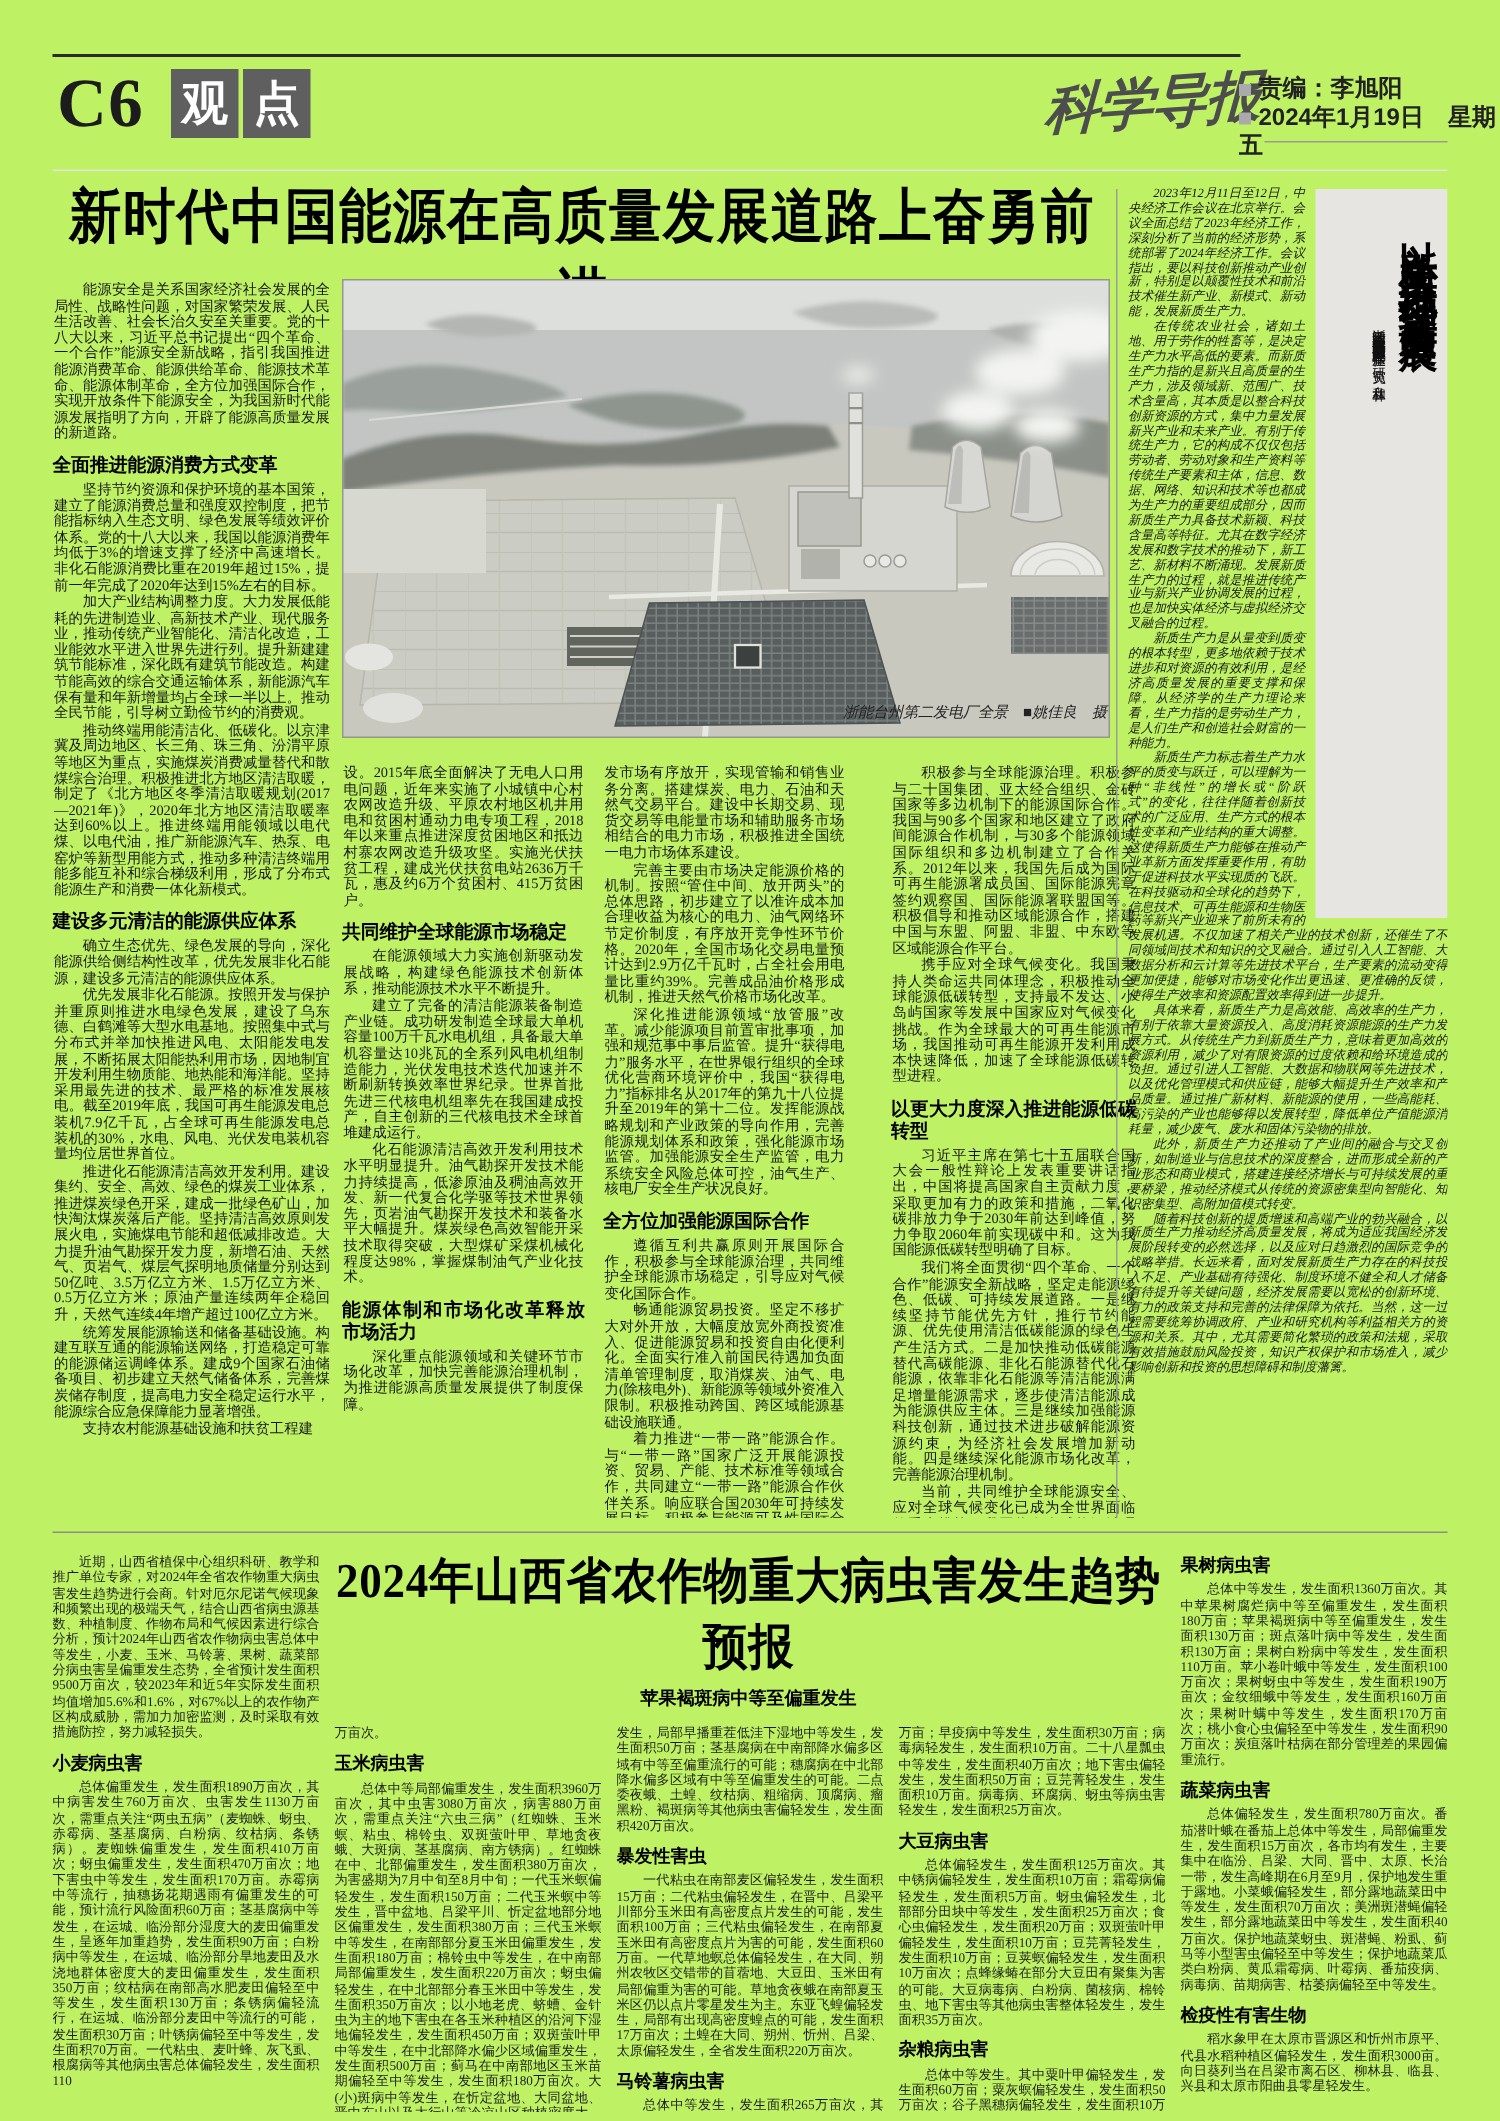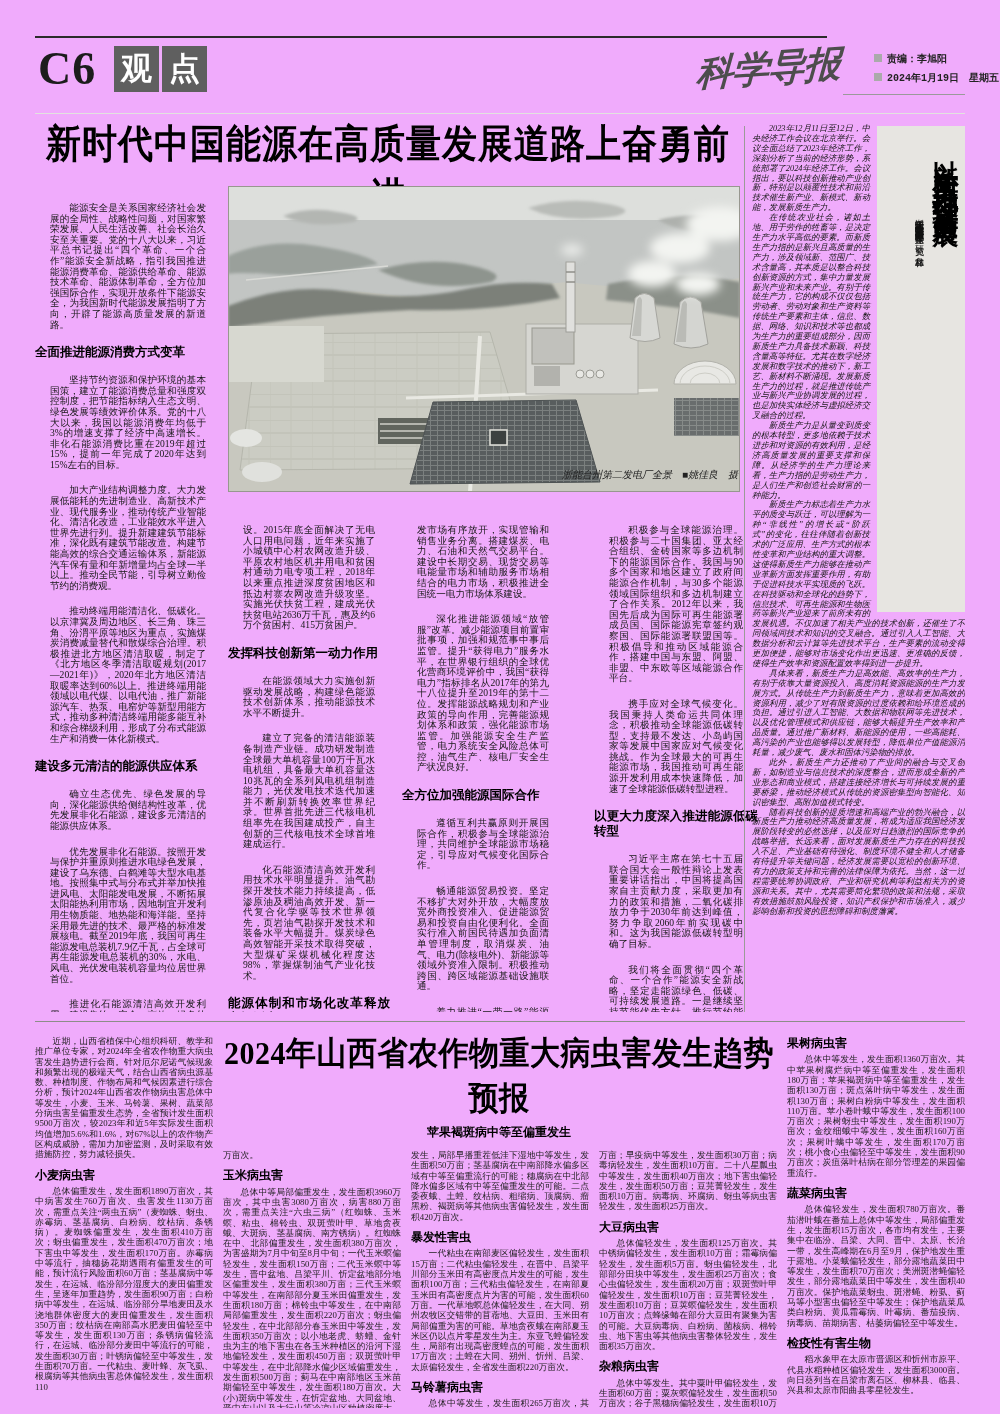--- a/index.html
+++ b/index.html
@@ -1,44 +1,44 @@
 <!DOCTYPE html>
 <html style="--section_chip_bg: #5f5f5f; --title_box_bg: #e7e5e1; --masthead_color: #4d4d4d;"><head>
 <meta charset="utf-8">
 <style>
   :root{
     --section_chip_bg:#5f5f5f;
     --title_box_bg:#e7e5e1;
     --masthead_color:#4d4d4d;
   }
   html,body{margin:0;padding:0;background:#e9e9e7;}
-  .page{position:relative;width:1000px;height:1414px;margin:0 auto;background:#f0abfc;
+  .page{position:relative;width:1000px;height:1414px;margin:0 auto;background:#bef264;
         font-family:"Liberation Serif","DejaVu Serif",serif;color:#1c1c1c;overflow:hidden;}
   
   .rule-top{position:absolute;left:35px;top:36px;width:792px;height:2px;background:#2b2b2b;}
   .rule-header-bottom{position:absolute;left:35px;top:113px;width:930px;height:1px;background:#e2e2df;}
   .c6{position:absolute;left:38px;top:46px;font-size:46px;font-weight:700;letter-spacing:1px;line-height:1;}
   .section-box{position:absolute;left:114px;top:46px;display:flex;gap:3px;}
   .section-box .chip{width:45px;height:46px;background:var(--section_chip_bg);color:#fff;
         font-family:"Liberation Sans","DejaVu Sans",sans-serif;font-weight:700;font-size:31px;
         display:flex;align-items:center;justify-content:center;}
   .masthead{position:absolute;left:688px;top:44px;width:160px;text-align:center;
         font-style:italic;font-weight:700;font-size:37px;color:var(--masthead_color);
         transform:rotate(-4deg) skewX(-6deg);letter-spacing:-1px;white-space:nowrap;}
-  .editor-block{position:absolute;left:874px;top:50px;font-family:Liberation Mono, monospace;
-        font-size:10px;font-weight:700;color:#222;line-height:19px;}
+  .editor-block{position:absolute;left:826px;top:50px;font-family:Liberation Sans, sans-serif;
+        font-size:16px;font-weight:700;color:#222;line-height:19px;}
   .editor-block .sq{display:inline-block;width:8px;height:8px;background:#aaa;margin-right:5px;}
   .ed-rule{position:absolute;left:843px;top:94px;width:122px;height:1px;background:#9a9a9a;}
   
   .headline-main{position:absolute;left:35px;top:118px;width:706px;margin:0;text-align:center;
         font-family:"Liberation Sans","DejaVu Sans",sans-serif;font-weight:900;font-size:35px;
         letter-spacing:1px;color:#000;transform:scaleY(1.12);transform-origin:top;}
   .article-col{position:absolute;font-size:9.6px;line-height:10.6px;text-align:justify;
         overflow:hidden;color:#161616;}
-  .article-col .para{margin:15px;text-indent:2em;}
+  .article-col .para{margin:1px;text-indent:2em;}
   .article-col .para.cont{text-indent:0;}
   .article-col .subhead{font-family:"Liberation Sans","DejaVu Sans",sans-serif;font-size:12.5px;
         margin:8px 0 4px;color:#000;line-height:1.2;}
   .article-col > h3:first-child{margin-top:0;}
   .col-a{left:35px;top:188px;width:186px;height:824px;}
   .col-b{left:228px;top:510px;width:162px;height:502px;}
   .col-c{left:402px;top:510px;width:162px;height:502px;}
   .col-d{left:594px;top:510px;width:164px;height:502px;}
   .photo{position:absolute;left:228px;top:186px;width:512px;height:306px;margin:0;}
   .photo svg{display:block;width:100%;height:100%;}
@@ -178,29 +178,30 @@
       <path d="M446 198 a31 23 0 0 1 62 0 Z" fill="#e8e8e4" stroke="#b2b2ab"></path>
       <path d="M452 198 a25 18 0 0 1 50 0 M462 198 a15 11 0 0 1 30 0" stroke="#cdcdc6" fill="none"></path>
       <rect x="446" y="212" width="66" height="38" fill="url(#panels)" opacity="0.85"></rect>
       <rect x="0.5" y="0.5" width="511" height="305" fill="none" stroke="#97978f"></rect>
     </svg>
   </figure>
   <div class="photo-caption">浙能台州第二发电厂全景　■姚佳良　摄</div>
 
   <div class="article-col col-b">
       <p class="para cont">设。2015年底全面解决了无电人口用电问题，近年来实施了小城镇中心村农网改造升级、平原农村地区机井用电和贫困村通动力电专项工程，2018年以来重点推进深度贫困地区和抵边村寨农网改造升级攻坚。实施光伏扶贫工程，建成光伏扶贫电站2636万千瓦，惠及约6万个贫困村、415万贫困户。</p>
-      <h3 class="subhead">发挥科技创新第一动力作用</h3>
+      <h3 class="subhead">共同维护全球能源市场稳定</h3>
       <p class="para">在能源领域大力实施创新驱动发展战略，构建绿色能源技术创新体系，推动能源技术水平不断提升。</p>
       <p class="para">建立了完备的清洁能源装备制造产业链。成功研发制造全球最大单机容量100万千瓦水电机组，具备最大单机容量达10兆瓦的全系列风电机组制造能力，光伏发电技术迭代加速并不断刷新转换效率世界纪录。世界首批先进三代核电机组率先在我国建成投产，自主创新的三代核电技术全球首堆建成运行。</p>
       <p class="para">化石能源清洁高效开发利用技术水平明显提升。油气勘探开发技术能力持续提高，低渗原油及稠油高效开发、新一代复合化学驱等技术世界领先，页岩油气勘探开发技术和装备水平大幅提升。煤炭绿色高效智能开采技术取得突破，大型煤矿采煤机械化程度达98%，掌握煤制油气产业化技术。</p>
       <h3 class="subhead">能源体制和市场化改革释放市场活力</h3>
       <p class="para">深化重点能源领域和关键环节市场化改革，加快完善能源治理机制，为推进能源高质量发展提供了制度保障。</p>
     </div>
   <div class="article-col col-c">
       <p class="para cont">发市场有序放开，实现管输和销售业务分离。搭建煤炭、电力、石油和天然气交易平台。建设中长期交易、现货交易等电能量市场和辅助服务市场相结合的电力市场，积极推进全国统一电力市场体系建设。</p>
+      <p class="para">完善主要由市场决定能源价格的机制。按照“管住中间、放开两头”的总体思路，初步建立了以准许成本加合理收益为核心的电力、油气网络环节定价制度，有序放开竞争性环节价格。2020年，全国市场化交易电量预计达到2.9万亿千瓦时，占全社会用电量比重约39%。完善成品油价格形成机制，推进天然气价格市场化改革。</p>
       <p class="para">深化推进能源领域“放管服”改革。减少能源项目前置审批事项，加强和规范事中事后监管。提升“获得电力”服务水平，在世界银行组织的全球优化营商环境评价中，我国“获得电力”指标排名从2017年的第九十八位提升至2019年的第十二位。发挥能源战略规划和产业政策的导向作用，完善能源规划体系和政策，强化能源市场监管。加强能源安全生产监管，电力系统安全风险总体可控，油气生产、核电厂安全生产状况良好。</p>
       <h3 class="subhead">全方位加强能源国际合作</h3>
       <p class="para">遵循互利共赢原则开展国际合作，积极参与全球能源治理，共同维护全球能源市场稳定，引导应对气候变化国际合作。</p>
       <p class="para">畅通能源贸易投资。坚定不移扩大对外开放，大幅度放宽外商投资准入、促进能源贸易和投资自由化便利化。全面实行准入前国民待遇加负面清单管理制度，取消煤炭、油气、电力(除核电外)、新能源等领域外资准入限制。积极推动跨国、跨区域能源基础设施联通。</p>
       <p class="para">着力推进“一带一路”能源合作。与“一带一路”国家广泛开展能源投资、贸易、产能、技术标准等领域合作，共同建立“一带一路”能源合作伙伴关系。响应联合国2030年可持续发展目标，积极参与能源可及性国际合作，支持“一带一路”国家解决无电人口用电等能源可及性项目建设。</p>
     </div>
   <div class="article-col col-d">
       <p class="para">积极参与全球能源治理。积极参与二十国集团、亚太经合组织、金砖国家等多边机制下的能源国际合作。我国与90多个国家和地区建立了政府间能源合作机制，与30多个能源领域国际组织和多边机制建立了合作关系。2012年以来，我国先后成为国际可再生能源署成员国、国际能源宪章签约观察国、国际能源署联盟国等。积极倡导和推动区域能源合作，搭建中国与东盟、阿盟、非盟、中东欧等区域能源合作平台。</p>
       <p class="para">携手应对全球气候变化。我国秉持人类命运共同体理念，积极推动全球能源低碳转型，支持最不发达、小岛屿国家等发展中国家应对气候变化挑战。作为全球最大的可再生能源市场，我国推动可再生能源开发利用成本快速降低，加速了全球能源低碳转型进程。</p>
       <h3 class="subhead">以更大力度深入推进能源低碳转型</h3>

